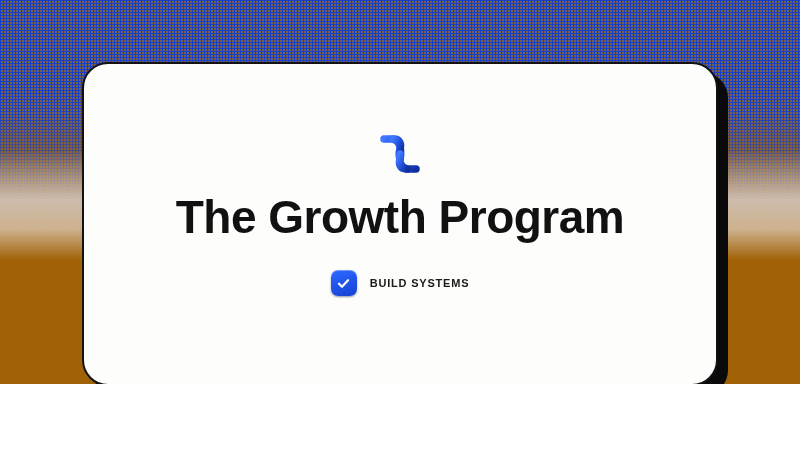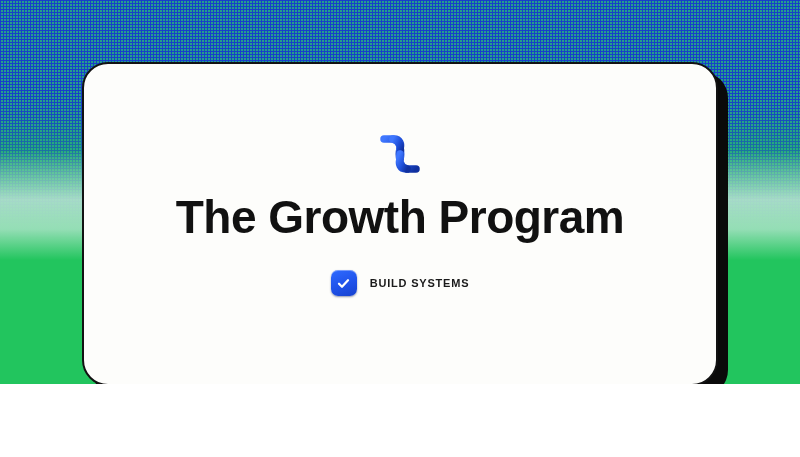--- a/index.html
+++ b/index.html
@@ -13,21 +13,21 @@
     overflow: hidden;
     font-family: "Liberation Sans", sans-serif;
     position: relative;
   }
 
   #stage {
     position: absolute;
     inset: 0;
     width: 800px;
     height: 384px;
-    background: #22c55e;
+    background: #a16207;
     overflow: hidden;
   }
 
   
   .backdrop {
     position: absolute;
     left: 0;
     top: 0;
     width: 800px;
     height: 260px;

